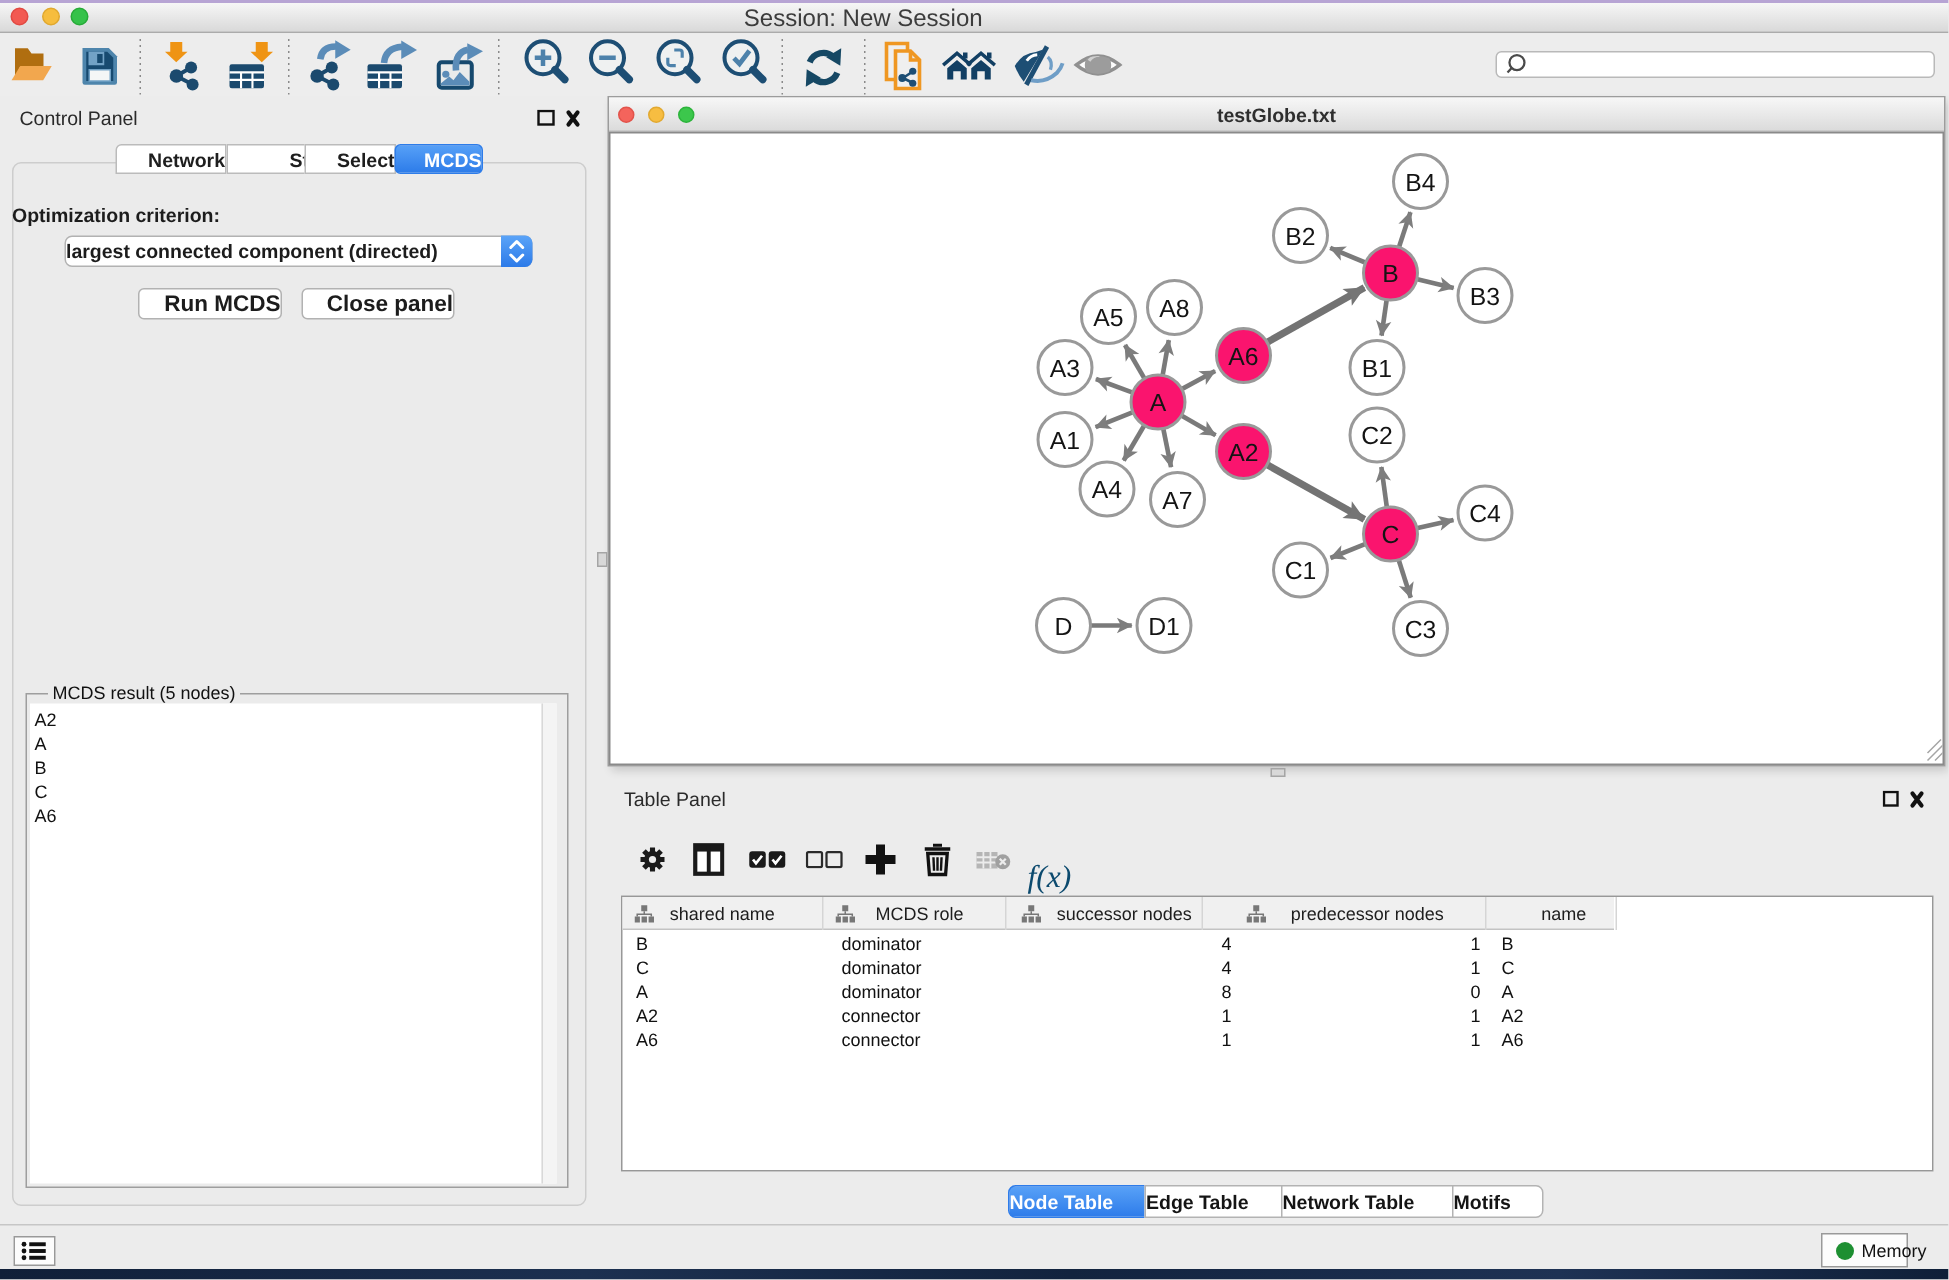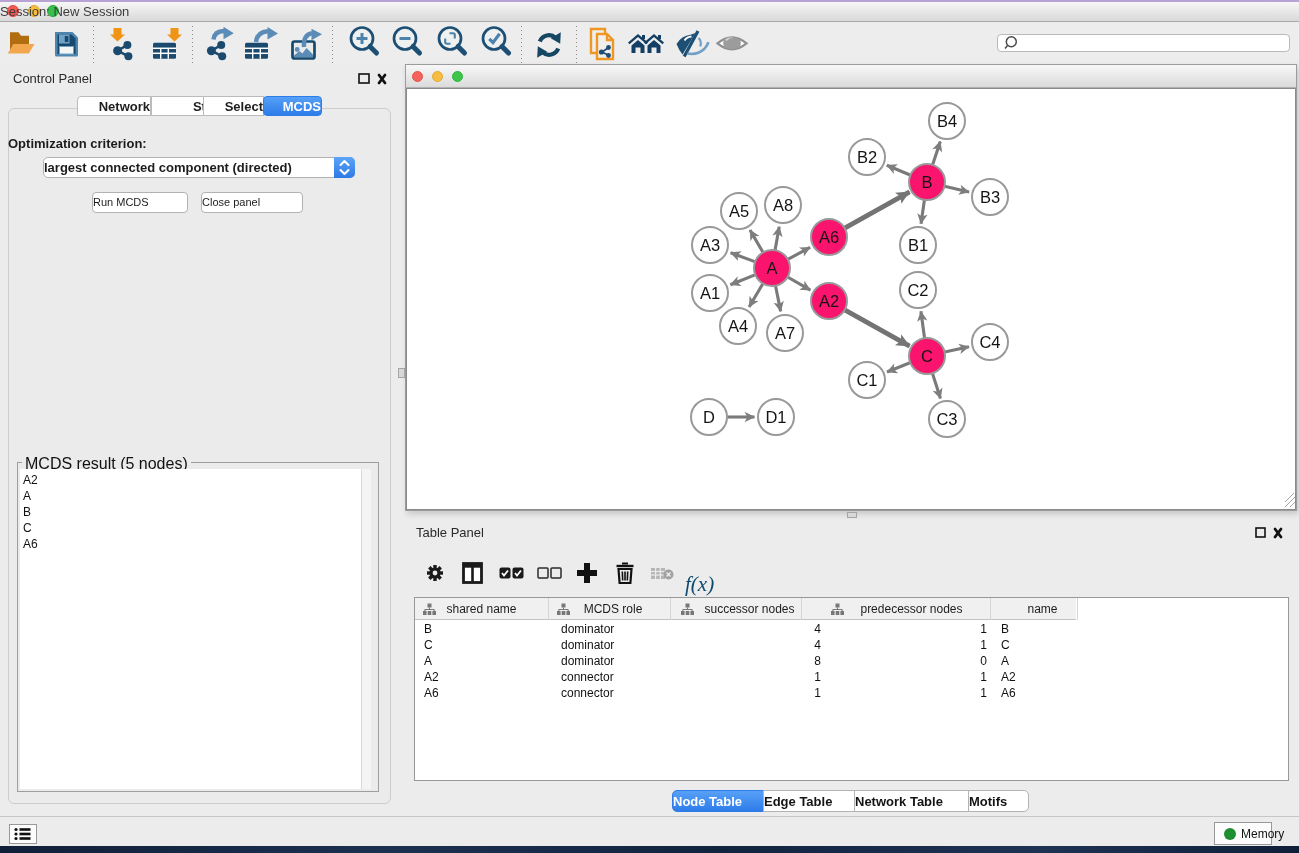--- a/index.html
+++ b/index.html
@@ -2,36 +2,36 @@
 <html><head><meta charset="utf-8">
 <style>
 *{margin:0;padding:0;box-sizing:border-box}
 html,body{width:1299px;height:853px;overflow:hidden}
 body{font-family:"Liberation Sans",sans-serif;background:#ececec;position:relative}
 .abs{position:absolute}
 
 #purple{left:0;top:0;width:1299px;height:2px;background:#b7a4d4}
 #titlebar{left:0;top:2px;width:1299px;height:20px;background:linear-gradient(#f6f6f6,#d9d9d9);border-bottom:1px solid #ababab}
 .tl{border-radius:50%;width:12px;height:12px}
-#title{left:0;top:4px;width:1151px;text-align:left;font-size:13px;color:#3c3c3c}
+#title{left:0;top:4px;width:1151px;text-align:center;font-size:16px;color:#3c3c3c}
 
 #toolbar{left:0;top:23px;width:1299px;height:41px;background:#ededed}
 .sep{width:1px;height:37px;top:26px;background:repeating-linear-gradient(#8a8a8a 0 1.2px,rgba(0,0,0,0) 1.2px 4px)}
 #search{left:997px;top:34px;width:293px;height:18px;background:#fff;border:1px solid #b9b9b9;border-radius:4px}
 
 #cp-title{left:13px;top:71px;font-size:13px;color:#2a2a2a}
 #cp-panel{left:8px;top:108px;width:383px;height:696px;background:#ebebeb;border:1px solid #cdcdcd;border-radius:6px}
 .tab{top:96px;height:20px;background:#fff;border:1px solid #bbb;font-size:13px;font-weight:bold;color:#1e1e1e;text-align:right;line-height:19px}
 .tabsel{background:linear-gradient(#56a0f7,#2d7ce9);color:#fff;border:1px solid #2d7ce9;border-radius:4px}
 #opt-label{left:8px;top:136px;width:383px;text-align:left;font-size:13px;font-weight:bold;color:#1c1c1c}
 #dropdown{left:43px;top:157px;width:312px;height:21px;background:#fff;border:1px solid #b2b2b2;border-radius:5px;font-size:13px;font-weight:bold;color:#1c1c1c;line-height:19px;}
 #dd-btn{right:-1px;top:-1px;width:21px;height:21px;background:linear-gradient(#5ba4f8,#2c7ae8);border-radius:0 5px 5px 0}
-.btn{height:21px;background:#fff;border:1px solid #b2b2b2;border-radius:4px;font-size:11px;font-weight:normal;color:#1c1c1c;text-align:left;line-height:19px}
+.btn{height:21px;background:#fff;border:1px solid #b2b2b2;border-radius:4px;font-size:15px;font-weight:bold;color:#1c1c1c;text-align:right;line-height:19px}
 #fieldset{left:17px;top:462px;width:362px;height:330px;border:1px solid #9e9e9e}
-#fs-label{left:22px;top:455px;background:#ebebeb;font-size:16px;color:#111;padding:0 3px}
+#fs-label{left:32px;top:455px;background:#ebebeb;font-size:12px;color:#111;padding:0 3px}
 #mcds-list{left:20px;top:469px;width:351px;height:320px;background:#fff;font-size:12px;color:#111;line-height:16px;padding:3px 0 0 3px}
 #mcds-scroll{left:361px;top:469px;width:10px;height:320px;background:#f4f4f4;border-left:1px solid #d8d8d8}
 
 #nw{left:405px;top:64px;width:892px;height:447px;background:#ececec;border:1px solid #9c9c9c;box-shadow:2px 3px 6px rgba(0,0,0,.16)}
 #nw-titlebar{left:0;top:0;width:890px;height:23px;background:linear-gradient(#f7f7f7,#dbdbdb);border-bottom:1px solid #b1b1b1}
 .tl2{border-radius:50%;width:11px;height:11px;top:6px}
 #nw-title{left:0;top:4px;width:890px;text-align:center;font-size:13px;font-weight:bold;color:#2e2e2e}
 #canvas{left:0px;top:23px;width:890px;height:422px;background:#fff;border:1px solid #8a8a8a}
 
 #tp-title{left:416px;top:525px;font-size:13px;color:#2a2a2a}
@@ -227,20 +227,21 @@
 <div class="abs" id="fieldset"></div>
 <div class="abs" id="fs-label">MCDS result (5 nodes)</div>
 <div class="abs" id="mcds-list">A2<br>A<br>B<br>C<br>A6</div>
 <div class="abs" id="mcds-scroll"></div>
 
 <div class="abs" id="nw">
 <div class="abs" id="nw-titlebar"></div>
 <div class="abs tl2" style="left:6px;background:#f4645c;border:1px solid #e2534b"></div>
 <div class="abs tl2" style="left:26px;background:#f7bd41;border:1px solid #e2a930"></div>
 <div class="abs tl2" style="left:46px;background:#3cc74c;border:1px solid #2cb43b"></div>
+<div class="abs" id="nw-title">testGlobe.txt</div>
 <div class="abs" id="canvas"></div>
 <svg class="abs" style="left:0px;top:23px" width="889" height="420" viewBox="0 0 889 420">
 <defs>
 <marker id="ah" markerUnits="userSpaceOnUse" markerWidth="12" markerHeight="11" refX="10.2" refY="5.5" orient="auto">
           <polygon points="0.3 0.3,10.8 5.5,0.3 10.7,3 5.5" fill="#7e7e7e"></polygon>
         </marker>
 <marker id="AH" markerUnits="userSpaceOnUse" markerWidth="15" markerHeight="14" refX="13.5" refY="7" orient="auto">
           <polygon points="0.3 0.6,14 7,0.3 13.4,3.4 7" fill="#757575"></polygon>
         </marker>
 </defs>

